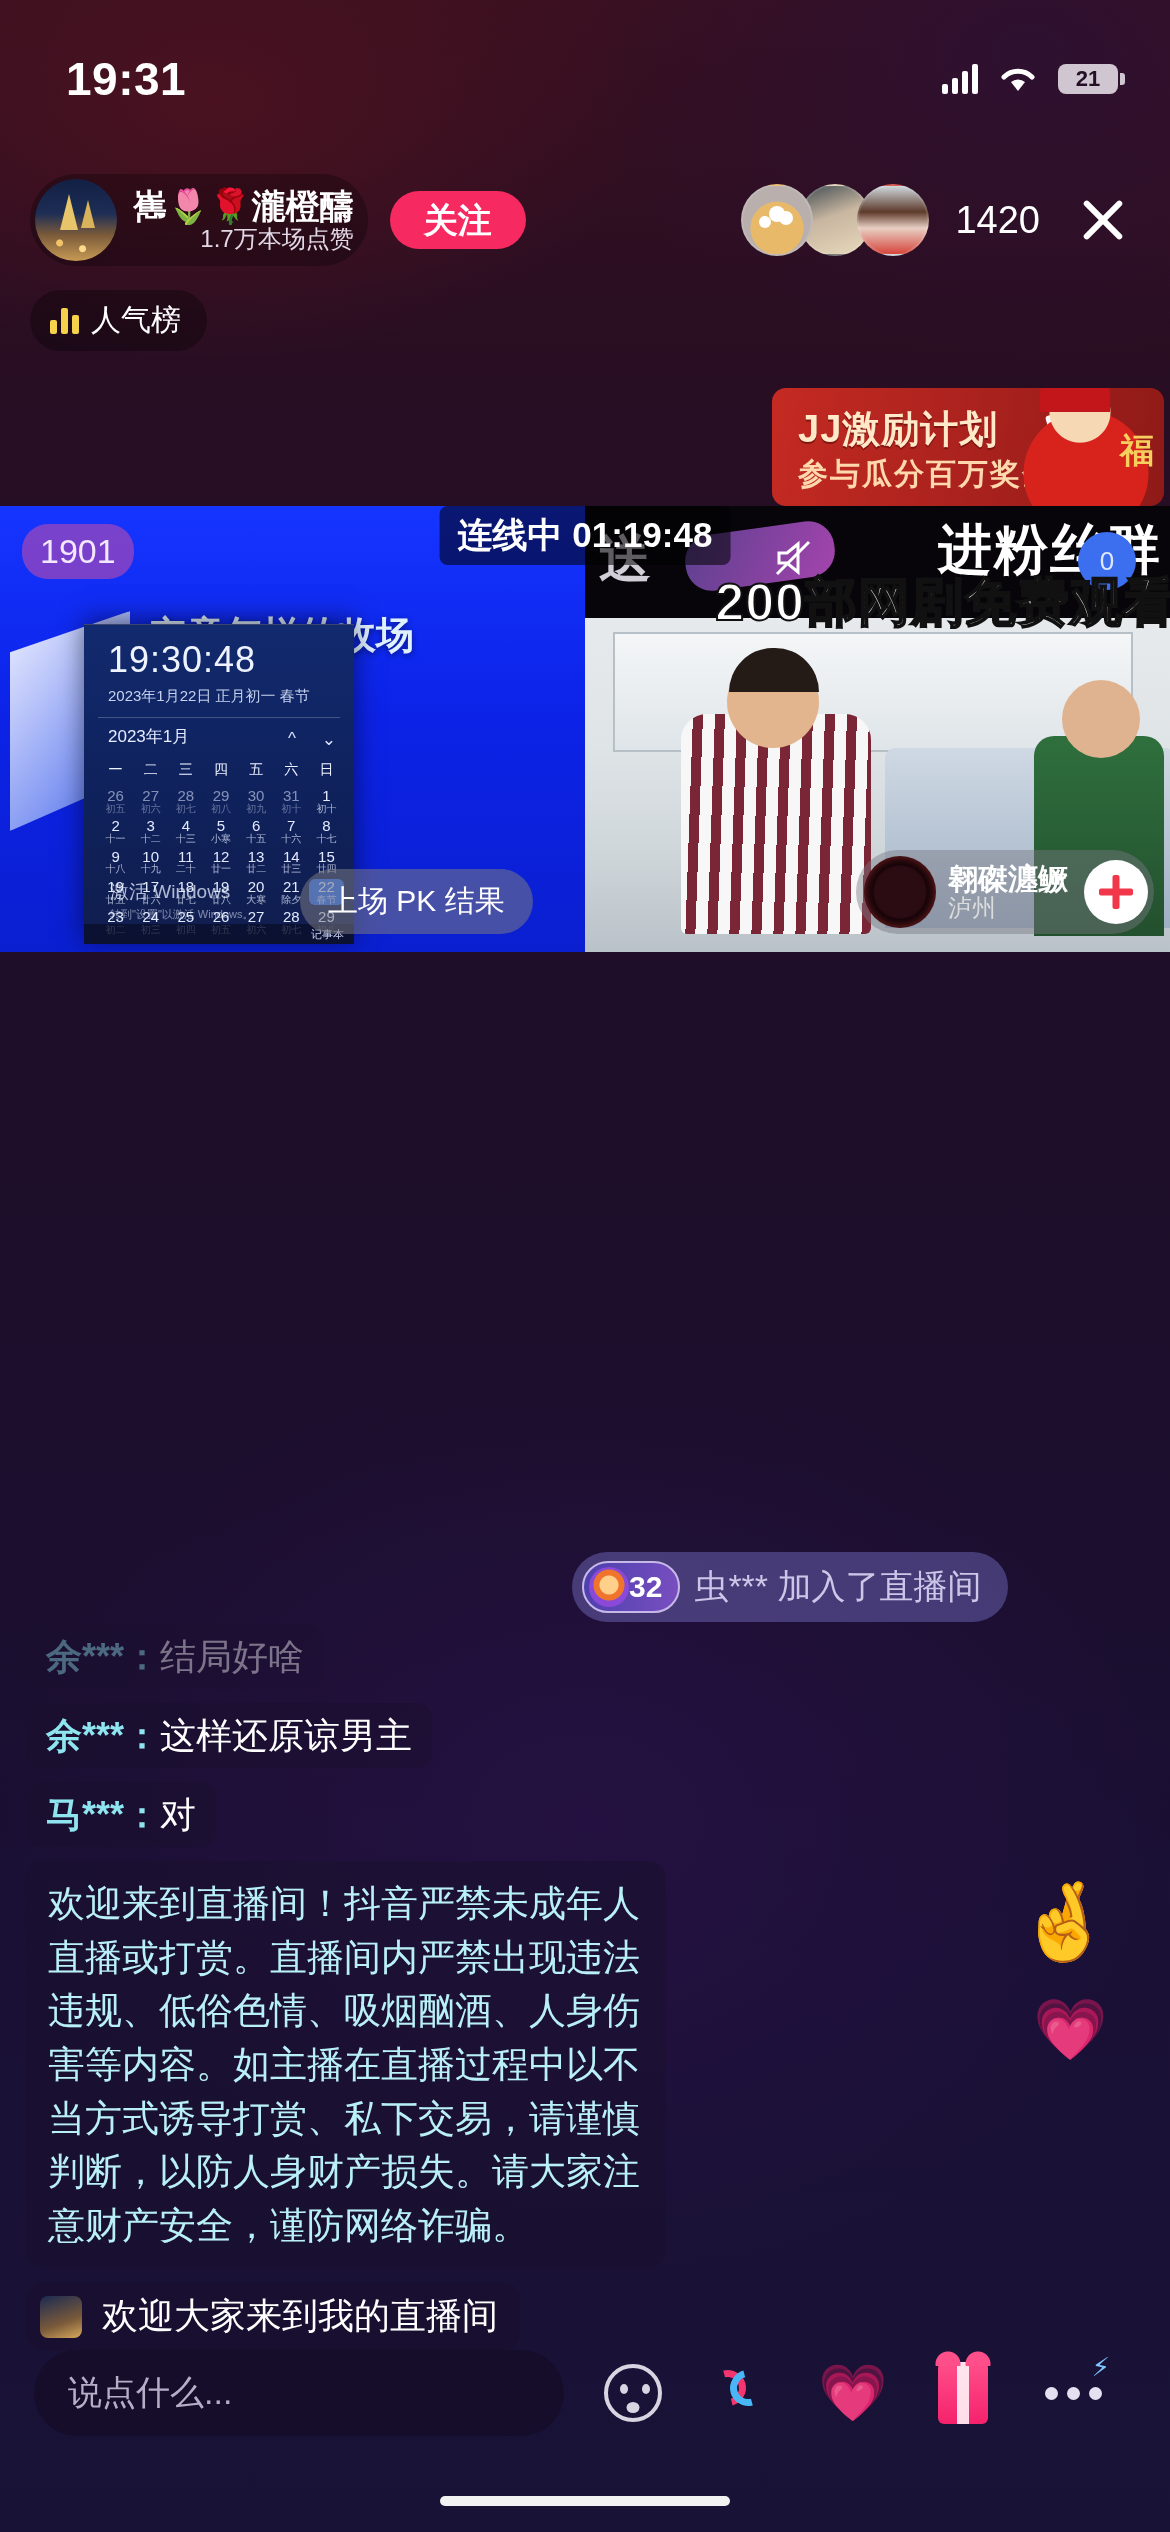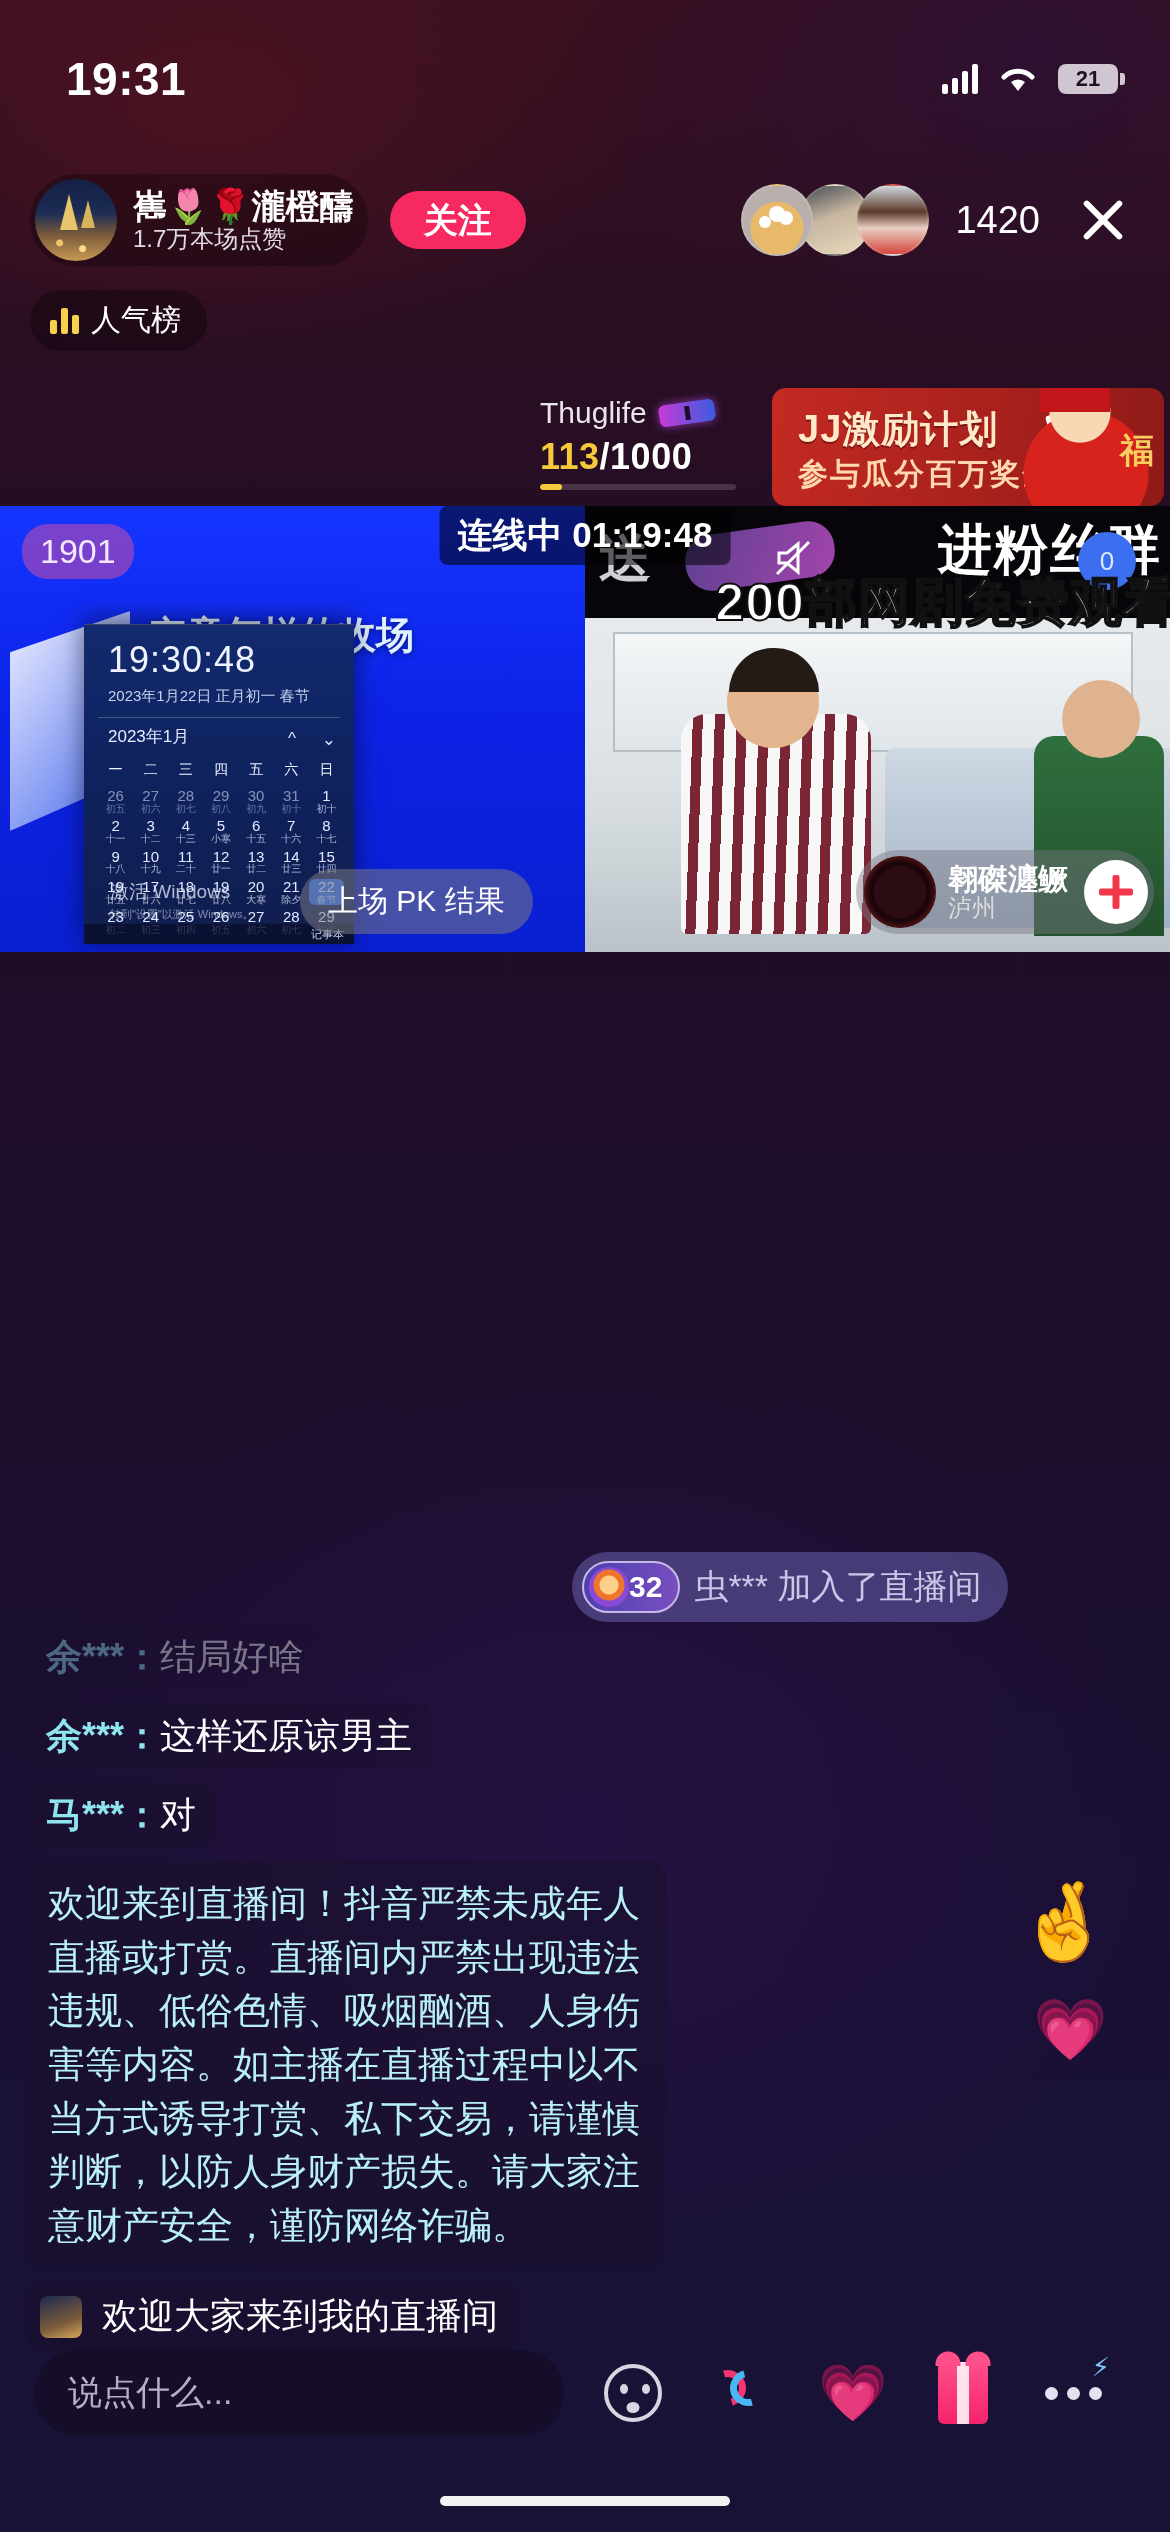--- a/index.html
+++ b/index.html
@@ -69,21 +69,21 @@
   .avatar::before{
     content:""; position:absolute; left:30%; top:18%;
     border-left:9px solid transparent; border-right:9px solid transparent;
     border-bottom:36px solid #e8c46a;
   }
   .avatar::after{
     content:""; position:absolute; left:56%; top:26%;
     border-left:7px solid transparent; border-right:7px solid transparent;
     border-bottom:28px solid #d9b35c;
   }
-  .anchor-meta { display:flex; flex-direction:column; gap:1px; padding-right:6px; }
+  .anchor-meta { display:flex; flex-direction:column; gap:1px; padding-right:6px;align-items:flex-end; }
   .anchor-name { color:#fff; font-size:34px; font-weight:700; line-height:1.1; white-space:nowrap; }
   .anchor-sub { color:#e2d8e6; font-size:24px; line-height:1.1; }
   .follow-btn {
     margin-left:22px;
     background:#f62a60; color:#fff;
     font-size:34px; font-weight:700;
     border:none; border-radius:40px;
     padding:12px 34px; line-height:1;
   }
   .header-right { margin-left:auto; display:flex; align-items:center; gap:18px; }
@@ -484,32 +484,20 @@
 
   <div class="rank-chip">
     <span class="rank-bars">
         <i></i>
         <i></i>
         <i></i>
       </span>
     <span class="rank-label">人气榜</span>
   </div>
 
-  <div class="thug">
-    <div class="thug-top">
-      <span class="thug-name">Thuglife</span>
-      <span class="glasses"></span>
-    </div>
-    <div class="thug-prog">
-      <span class="cur">113</span><span>/</span><span>1000</span>
-    </div>
-    <div class="thug-bar">
-        <span id="thug-fill" style="width: 11.3%;"></span>
-      </div>
-  </div>
 
   <div class="jj-banner">
     <div class="jj-title">JJ激励计划</div>
     <div class="jj-envelope"></div>
     <div class="jj-sub">参与瓜分百万奖金</div>
     <div class="jj-god"></div>
   </div>
 
   <div class="stage">
 

